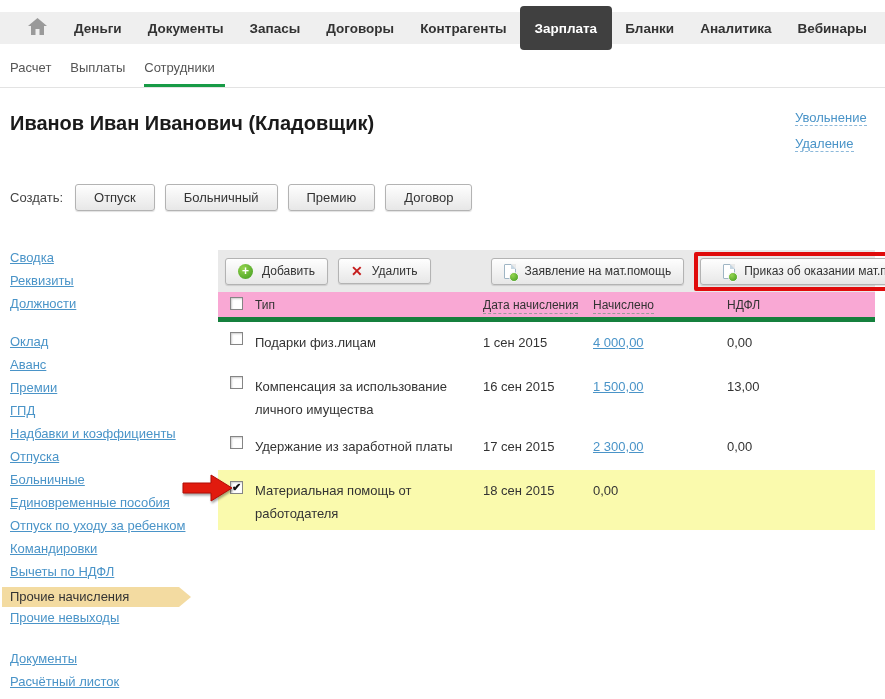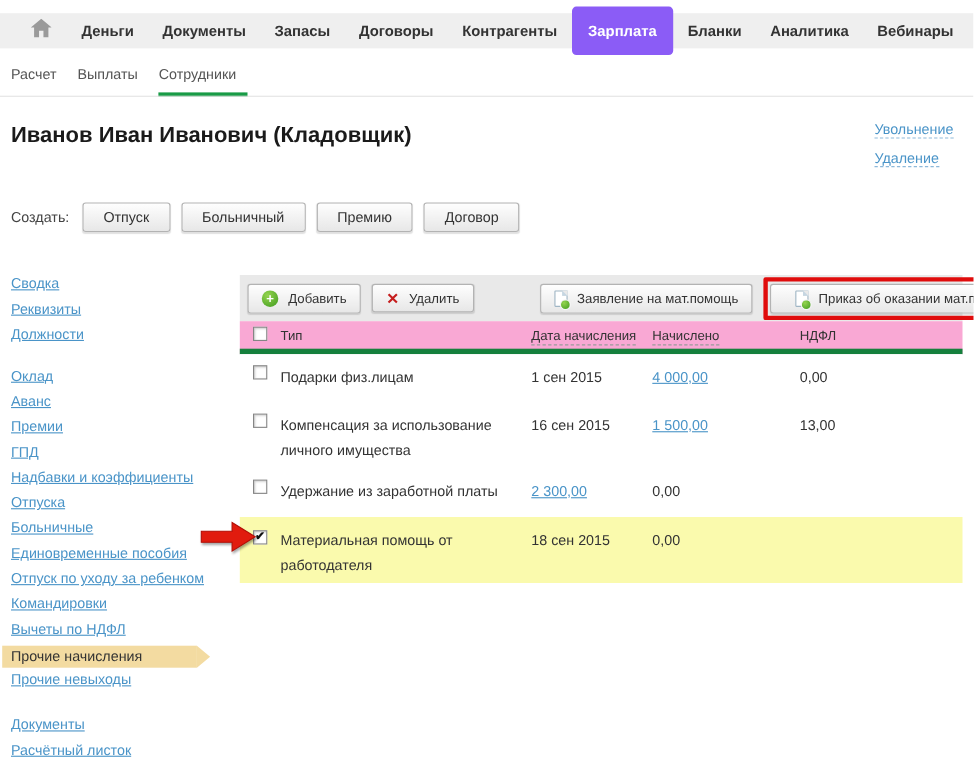--- a/index.html
+++ b/index.html
@@ -4,21 +4,21 @@
 <style>
   * { margin:0; padding:0; box-sizing:border-box; }
   html,body { width:885px; height:699px; background:#fff; font-family:"Liberation Sans", sans-serif; position:relative; overflow:hidden; }
   a { cursor:pointer; }
 
   
   .navbar { position:absolute; top:12px; left:0; width:885px; height:32px; background:#efefef; }
   .nav-inner { display:flex; align-items:center; height:32px; padding-left:28px; }
   .nav-home { display:flex; align-items:center; margin-right:14px; }
   .nav-item { font-size:13.5px; font-weight:bold; color:#333; text-decoration:none; padding:0 13px; white-space:nowrap; }
-  .nav-item.active { background:#8b5cf6; color:#fff; border-radius:4px; height:44px; display:flex; align-items:center; padding:0 15px; }
+  .nav-item.active { background:#404040; color:#fff; border-radius:4px; height:44px; display:flex; align-items:center; padding:0 15px; }
 
   
   .subnav { position:absolute; top:60px; left:10px; display:flex; }
   .subtab { font-size:13px; color:#555; text-decoration:none; margin-right:15px; padding:0 4px 9px 0; }
   .subtab.active { border-bottom:4px solid #189b46; padding-right:10px; }
   .page-divider { position:absolute; top:87px; left:0; width:885px; border-top:1px solid #e3e3e3; }
 
   
   .page-title { position:absolute; top:112px; left:10px; font-size:20px; font-weight:bold; color:#1a1a1a; }
   .top-actions { position:absolute; top:110px; left:795px; }
@@ -193,20 +193,21 @@
     <div><span class="cb"></span></div>
     <div class="cell-type">Компенсация за использование личного имущества</div>
     <div class="cell-date">16 сен 2015</div>
     <div class="cell-amount"><a class="amount-link">1 500,00</a></div>
     <div class="cell-ndfl">13,00</div>
   </div>
 
   <div class="grid tbl-row">
     <div><span class="cb"></span></div>
     <div class="cell-type">Удержание из заработной платы</div>
+    <div class="cell-date">17 сен 2015</div>
     <div class="cell-amount"><a class="amount-link">2 300,00</a></div>
     <div class="cell-ndfl">0,00</div>
   </div>
 
   <div class="grid tbl-row highlight">
     <div><span class="cb">✔</span></div>
     <div class="cell-type">Материальная помощь от работодателя</div>
     <div class="cell-date">18 сен 2015</div>
     <div class="cell-ndfl">0,00</div>
   </div>

